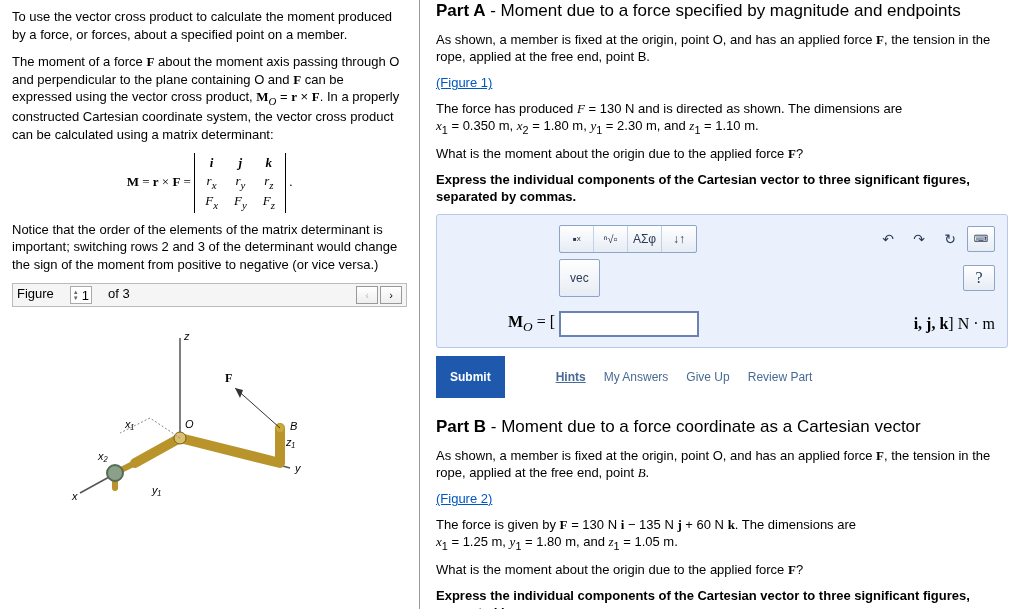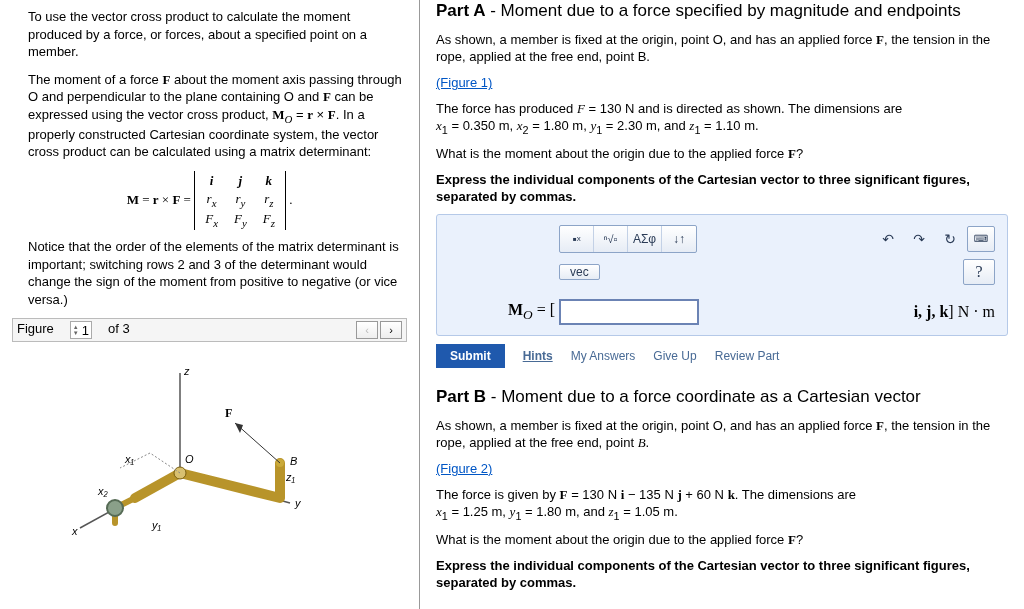--- a/index.html
+++ b/index.html
@@ -19,21 +19,21 @@
     padding: 8px 12px;
     overflow: hidden;
   }
   .right-pane {
     flex: 1;
     padding: 0 16px 8px 16px;
     overflow: hidden;
   }
   .left-pane p {
     line-height: 1.35;
-    margin: 0 0 10px 16px;
+    margin: 0 0 10px 0;
   }
   .serif-b { font-family: "Times New Roman", serif; font-weight: bold; }
   .serif-i { font-family: "Times New Roman", serif; font-style: italic; }
   .formula {
     text-align: center;
     margin: 8px 0 8px 0;
     font-family: "Times New Roman", serif;
   }
   .figure-bar {
     border: 1px solid #bbb;
@@ -114,21 +114,21 @@
   }
   .vec-row {
     display:flex; align-items:center;
     padding-left: 110px;
     gap: 6px;
   }
   .vec-btn {
     border:1px solid #8ca4c7;
     background: linear-gradient(#fff,#e6ecf5);
     border-radius:2px;
-    height:16px; padding: 0 10px;
+    height:38px; padding: 0 10px;
     display:flex;align-items:center;justify-content:center;
     font-size:12px; color:#2a3b56;
   }
   .help-btn {
     margin-left:auto;
     border:1px solid #8ca4c7;
     background: linear-gradient(#fff,#e6ecf5);
     border-radius:2px;
     width: 32px; height:26px;
     display:flex;align-items:center;justify-content:center;
@@ -147,25 +147,25 @@
     background:#fff;
   }
   .eq-suffix { margin-left:auto; }
   .ctrl-row {
     margin-top: 8px;
     display:flex; align-items:center; gap: 18px;
     font-size: 12px;
   }
   .submit-btn {
     background:#1f59ad; color:#fff;
-    border:none; padding: 5px 14px; font-size:12px; font-weight:bold;
+    border:none; padding: 14px 14px; font-size:12px; font-weight:bold;
     font-family:Arial;
   }
   .ctrl-link { color:#486a95; }
-  .ctrl-link.u { text-decoration: underline; }
+  .ctrl-link.u { text-decoration: underline; margin-left: 33px; }
   .det {
     display: inline-grid;
     grid-template-columns: auto auto auto;
     column-gap: 16px;
     row-gap: 2px;
     border-left: 1.5px solid #000;
     border-right: 1.5px solid #000;
     padding: 2px 10px;
     vertical-align: middle;
   }

